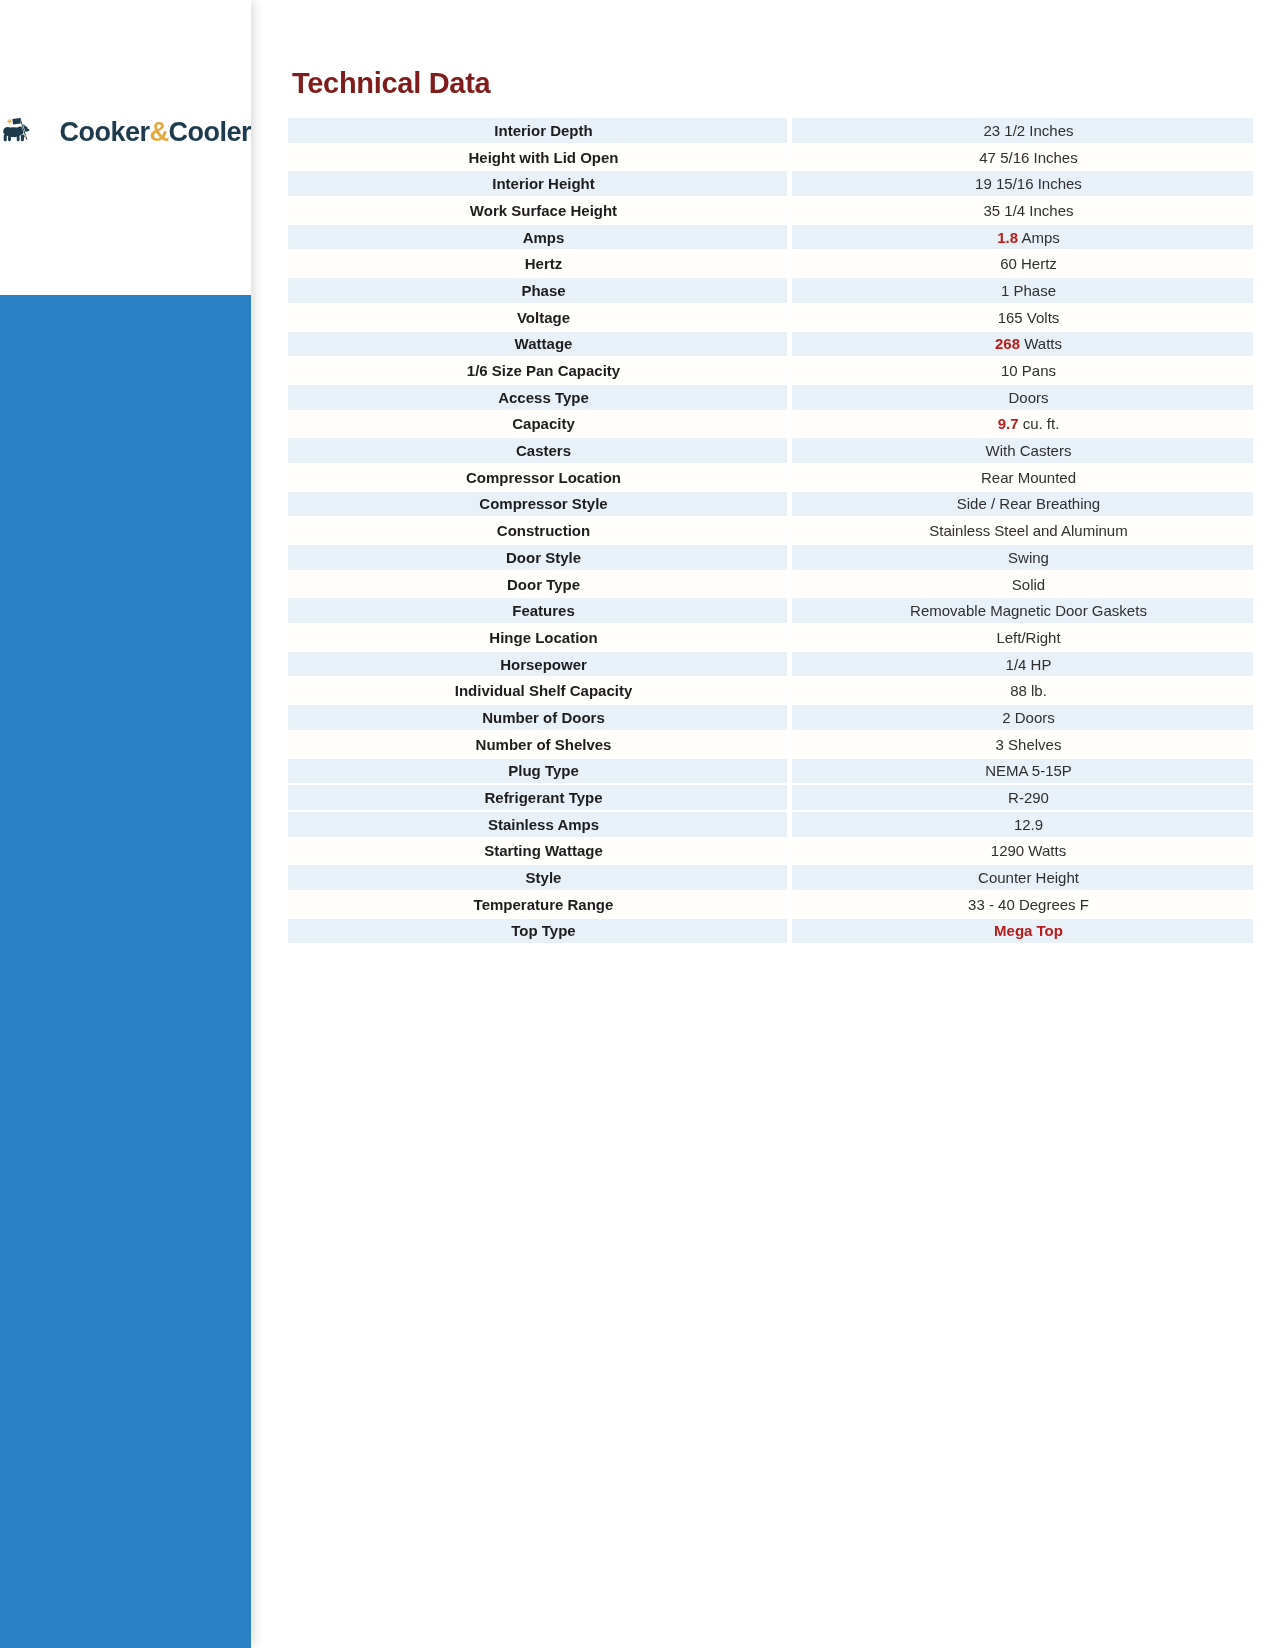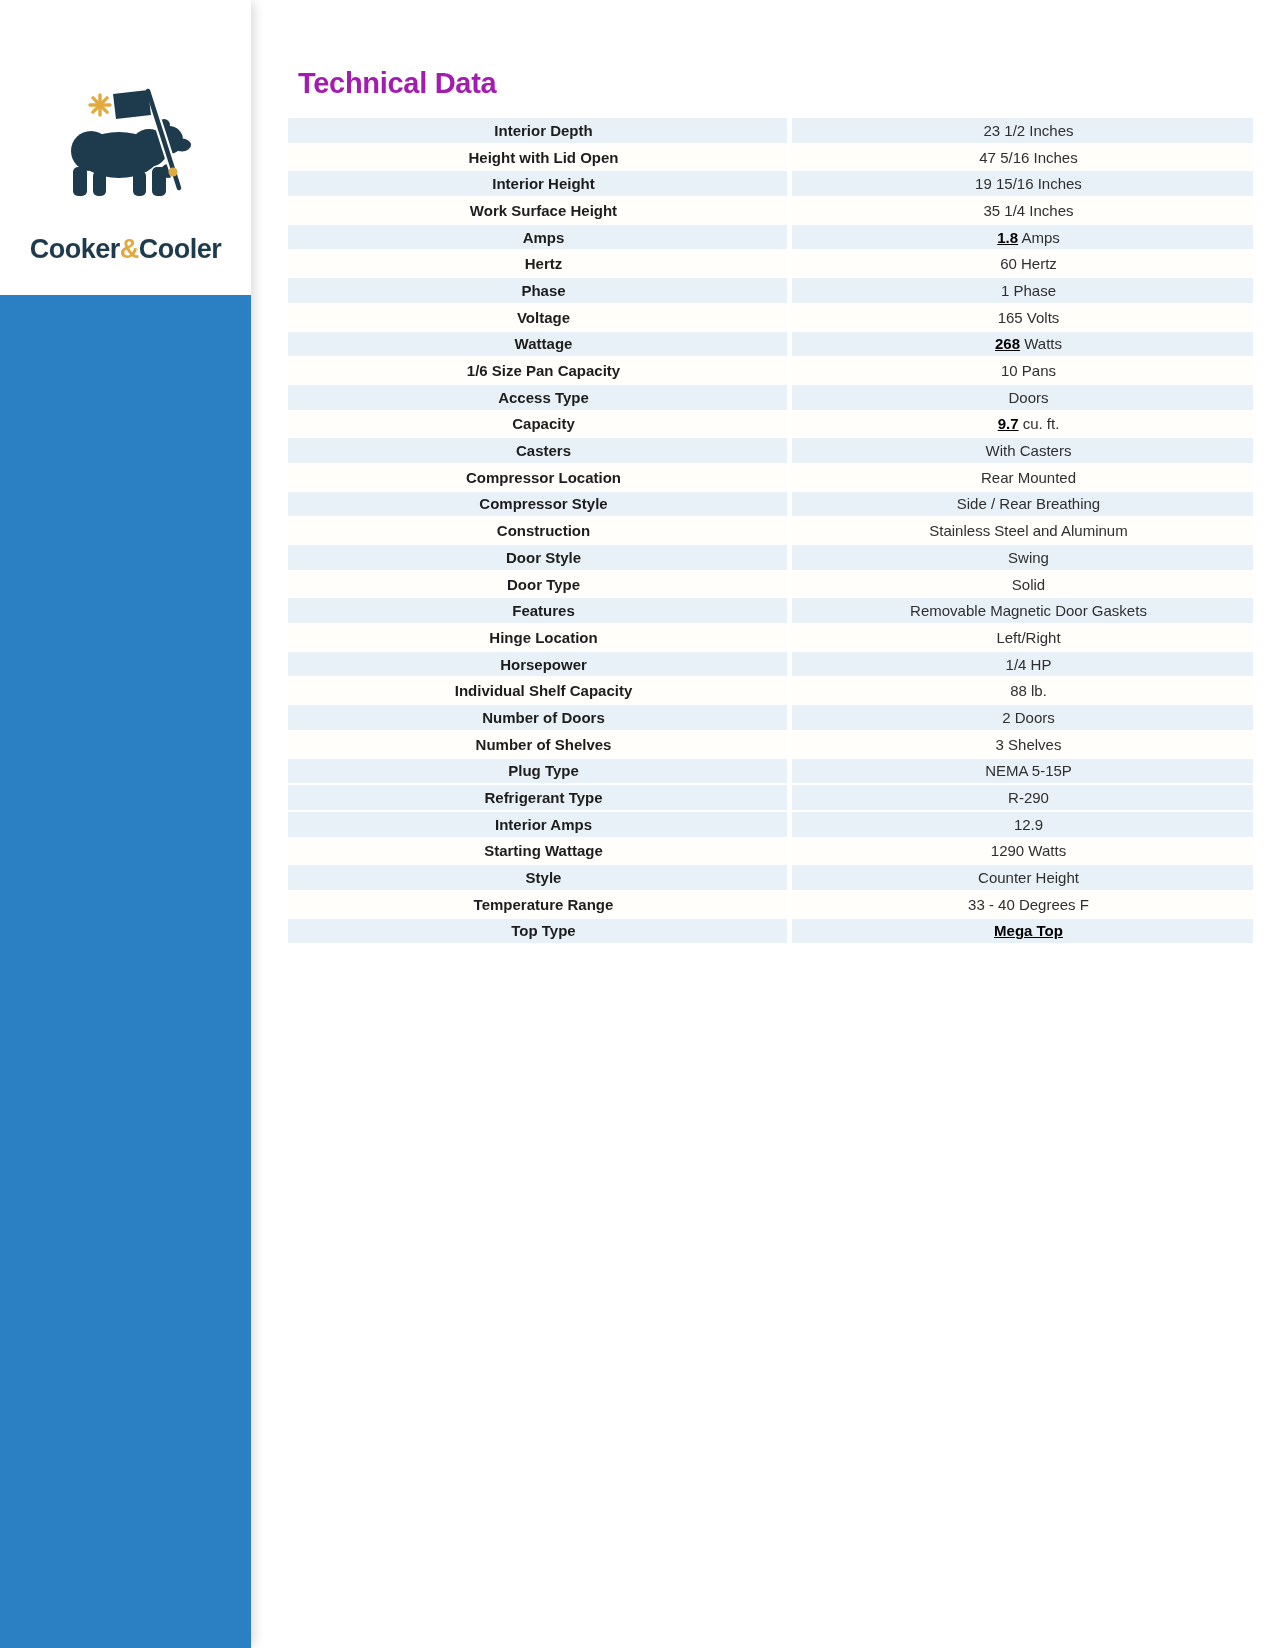--- a/index.html
+++ b/index.html
@@ -20,44 +20,44 @@
     overflow:hidden;
   }
   
   .sidebar{
     position:absolute;left:0;top:0;bottom:0;width:251px;
     display:flex;flex-direction:column;
     box-shadow:5px 0 10px -2px rgba(90,90,90,0.22);
   }
   .sidebar-top{
     height:295px;background:#ffffff;
-    display:flex;flex-direction:column;
+    display:flex;flex-direction:row;
     align-items:center;justify-content:flex-end;
     padding-bottom:30px;box-sizing:border-box;gap:29px;
   }
   .sidebar-bottom{flex:1;background:var(--sidebar-blue);}
   .logo-svg{width:140px;height:115px;display:block;margin-bottom:6px;}
   .fill-navy{fill:var(--navy);}
   .stroke-navy{stroke:var(--navy);}
   .stroke-gold{stroke:var(--gold);}
   .fill-gold{fill:var(--gold);}
   .brand-name{
     font-size:27px;font-weight:700;color:var(--navy);
     letter-spacing:-0.5px;white-space:nowrap;line-height:1.1;
   }
   .brand-name .amp{color:var(--gold);}
   
   .content{
     margin-left:251px;
     padding:66px 0 0 39px;
   }
   h1.page-title{
-    margin:0 0 16px 8px;
+    margin:0 0 16px 2px;
     font-size:29px;line-height:34px;
-    font-weight:700;color:#a21caf;letter-spacing:-0.3px;
+    font-weight:700;color:#7f1d1d;letter-spacing:-0.3px;
   }
   table.spec-table{
     border-collapse:separate;
     border-spacing:5px 2px;
     table-layout:fixed;
     width:975px;
     margin-left:-7px;
     text-align:center;
   }
   .spec-table td{
@@ -71,21 +71,21 @@
   .spec-table td.label{
     width:487px;
     font-weight:700;
     color:var(--text-dark);
   }
   .spec-table td.value{
     color:var(--text-value);
     font-weight:400;
   }
   .spec-table tr.shaded td{background:var(--row-shade);}
-  .spec-table .b{font-weight:700;color:#000000;text-decoration:underline;}
+  .spec-table .b{font-weight:700;color:#b91c1c;}
 </style>
 </head>
 <body>
 
 <div class="page">
 
   <aside class="sidebar">
     <div class="sidebar-top">
 
       <svg class="logo-svg" viewBox="0 0 140 115" aria-hidden="true">
@@ -225,21 +225,21 @@
           </tr>
           <tr class="shaded">
             <td class="label">Plug Type</td>
             <td class="value"><span>NEMA 5-15P</span></td>
           </tr>
           <tr class="shaded">
             <td class="label">Refrigerant Type</td>
             <td class="value"><span>R-290</span></td>
           </tr>
           <tr class="shaded">
-            <td class="label">Interior Amps</td>
+            <td class="label">Stainless Amps</td>
             <td class="value"><span>12.9</span></td>
           </tr>
           <tr>
             <td class="label">Starting Wattage</td>
             <td class="value"><span>1290 Watts</span></td>
           </tr>
           <tr class="shaded">
             <td class="label">Style</td>
             <td class="value"><span>Counter Height</span></td>
           </tr>

